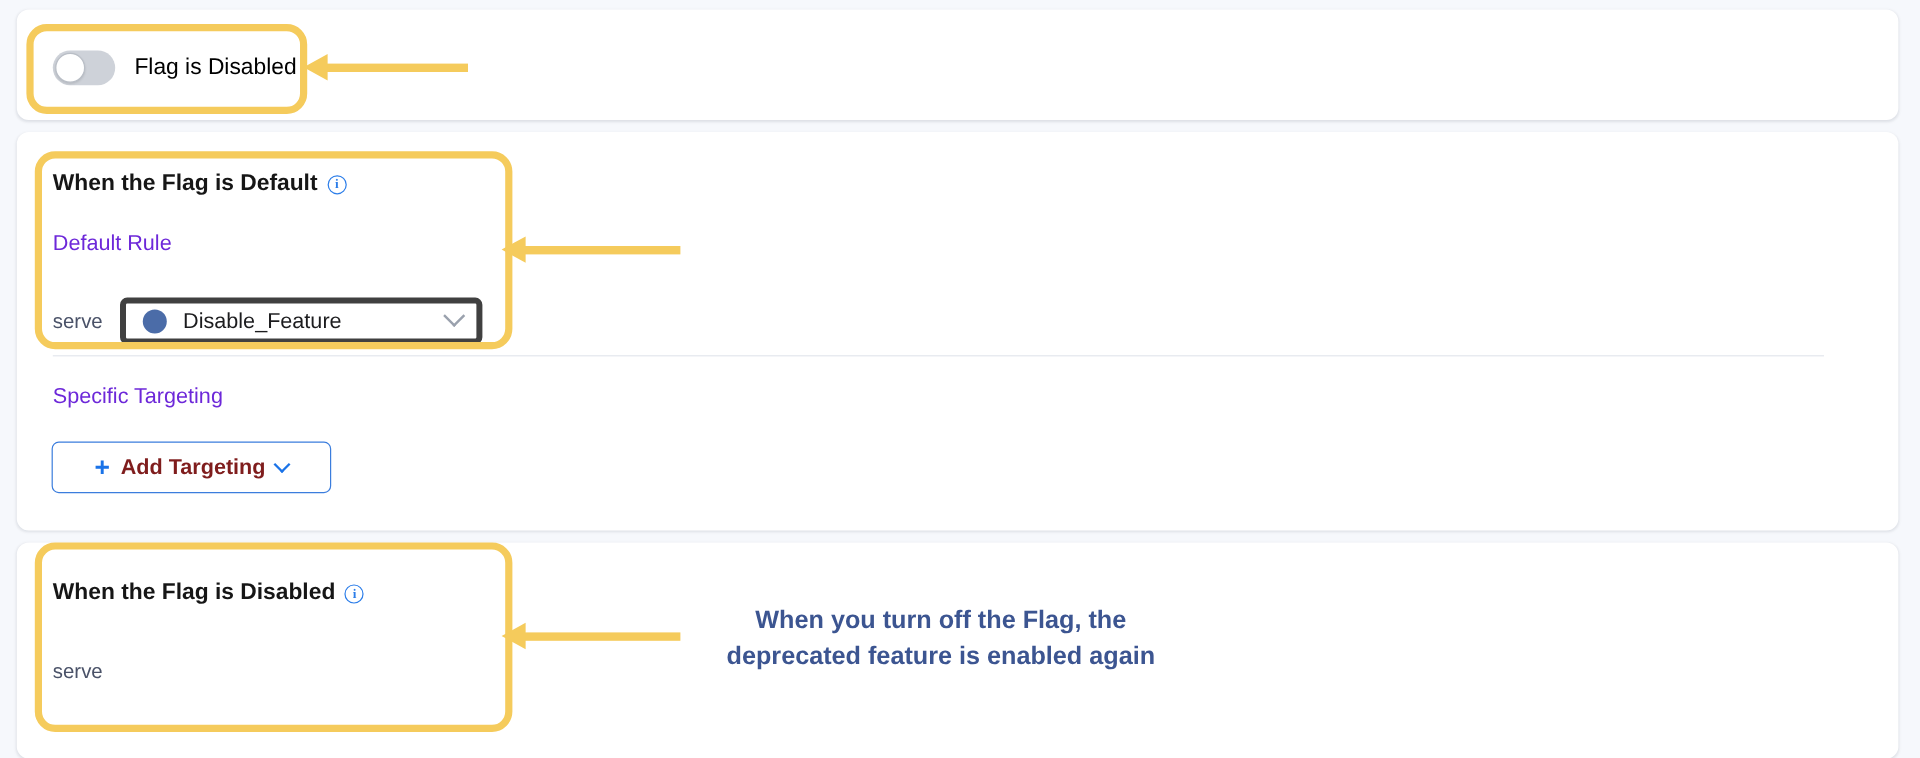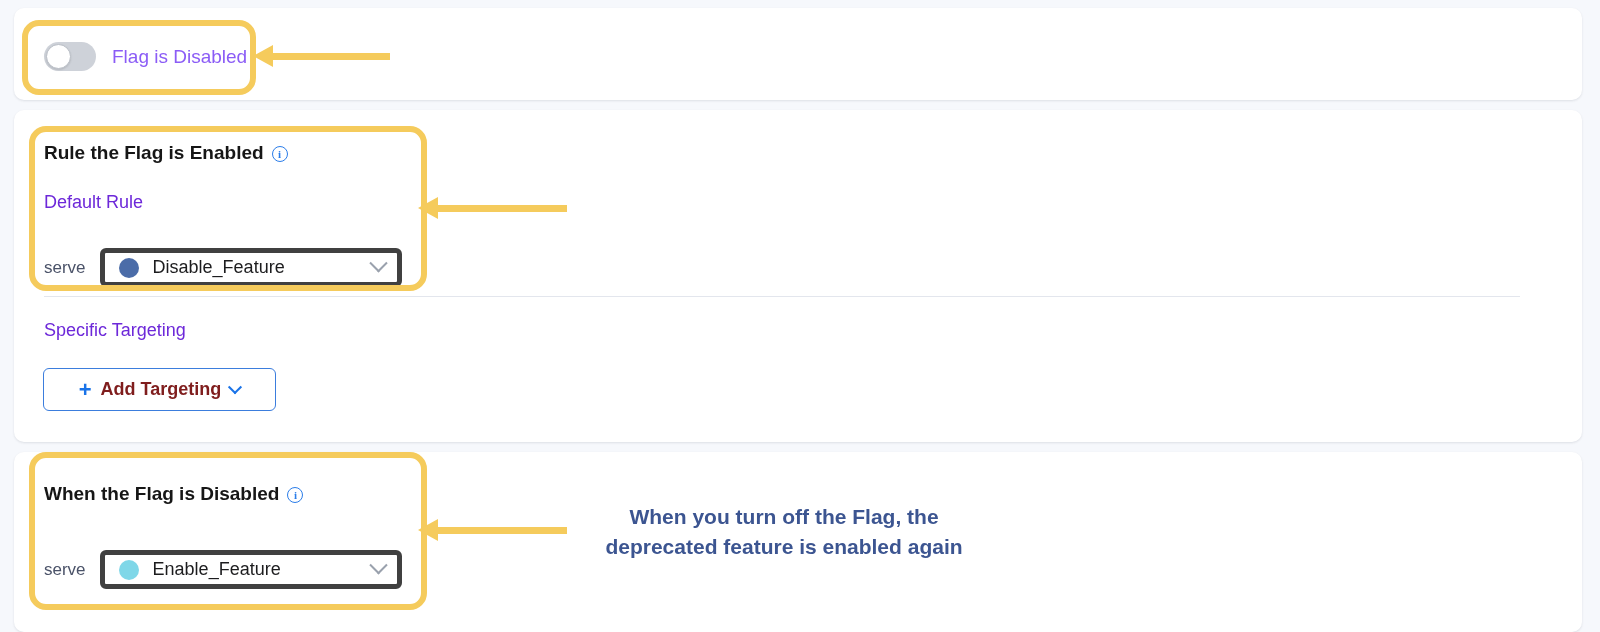--- a/index.html
+++ b/index.html
@@ -60,21 +60,21 @@
     position: absolute;
     left: 2px; top: 2px;
     width: 25px; height: 25px;
     border-radius: 50%;
     background: #ffffff;
     border: 1px solid #b9bec6;
     box-shadow: 0 1px 2px rgba(0,0,0,0.12);
   }
   .toggle-label {
     font-size: 19px;
-    color: #8b5cf6;
+    color: #000000;
     white-space: nowrap;
   }
 
   
   .section-heading {
     position: absolute;
     font-size: 19px;
     font-weight: bold;
     color: #161616;
     display: flex;
@@ -246,21 +246,21 @@
       <div class="knob"></div>
     </div>
     <span class="toggle-label">Flag is Disabled</span>
   </div>
 
   <div class="hl" id="hl-toggle"></div>
 
   <div class="card" id="card-enabled"></div>
 
   <div class="section-heading" id="heading-enabled">
-    <span>Rule the Flag is Enabled</span>
+    <span>When the Flag is Default</span>
     <span class="info-icon">i</span>
   </div>
 
   <div class="plain-label" id="label-default-rule">Default Rule</div>
 
   <div class="serve-row" id="serve-row-enabled">
     <span class="serve-text">serve</span>
     <div class="dropdown">
       <span class="swatch" style="background:#4b6ca8"></span>
       <span class="dropdown-value">Disable_Feature</span>
@@ -282,25 +282,20 @@
 
   <div class="card" id="card-disabled"></div>
 
   <div class="section-heading" id="heading-disabled">
     <span>When the Flag is Disabled</span>
     <span class="info-icon">i</span>
   </div>
 
   <div class="serve-row" id="serve-row-disabled">
     <span class="serve-text">serve</span>
-    <div class="dropdown">
-      <span class="swatch" style="background:#7fd7e8"></span>
-      <span class="dropdown-value">Enable_Feature</span>
-      <span class="chevron"></span>
-    </div>
   </div>
 
   <div class="hl" id="hl-disabled"></div>
 
   <div class="arrow" id="arrow-1"></div>
 
   <div class="arrow" id="arrow-2"></div>
 
   <div class="arrow" id="arrow-3"></div>
   <div class="annotation-text center" id="text-3">When you turn off the Flag, the

